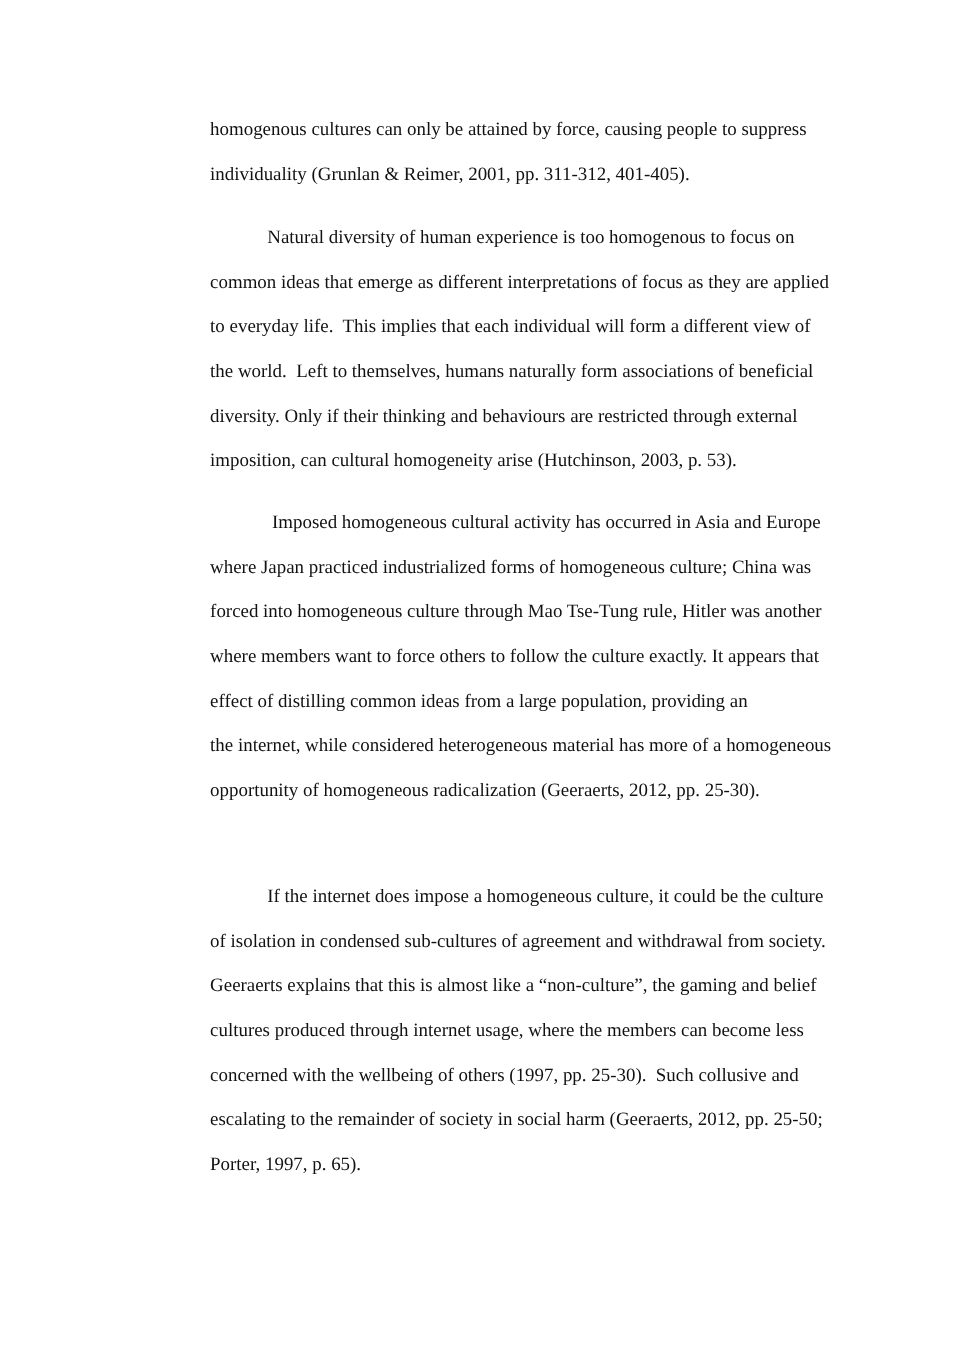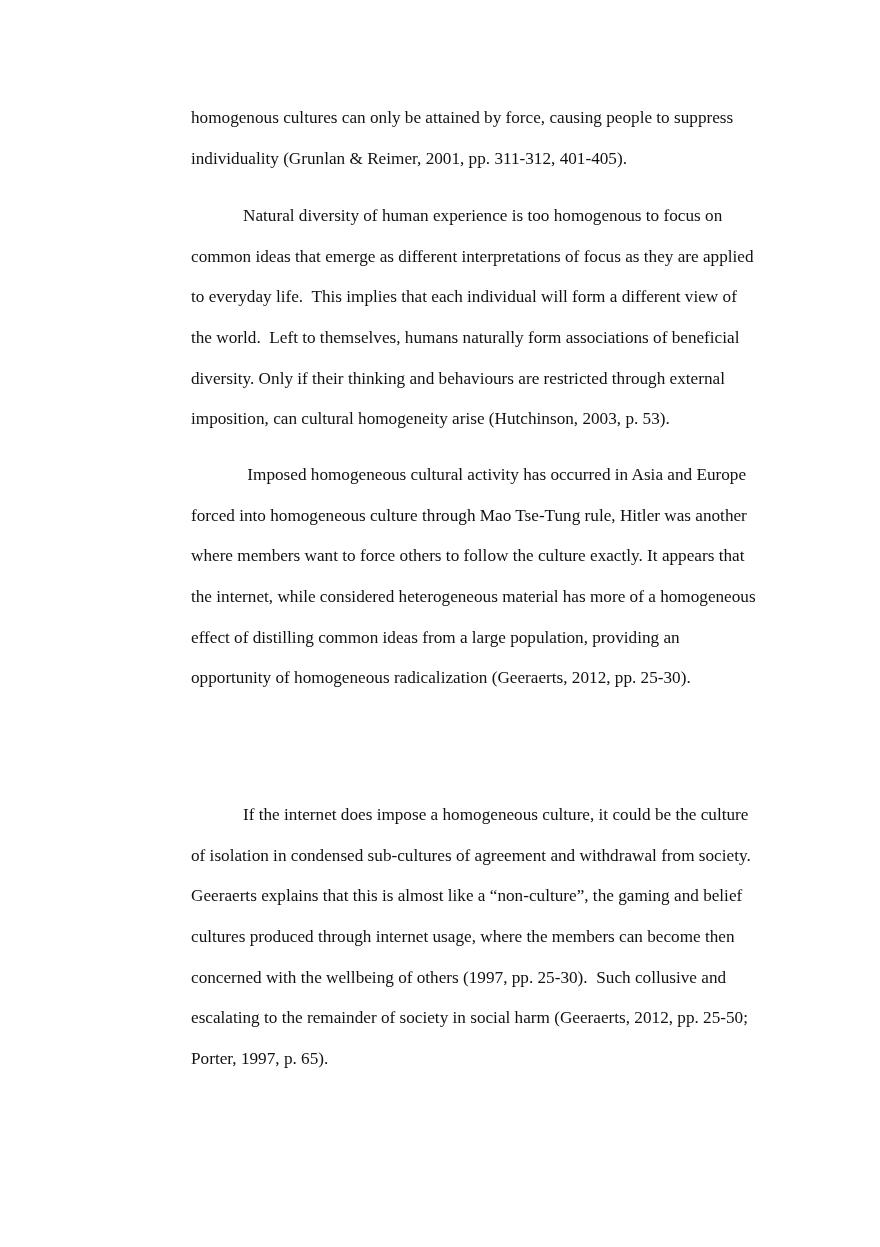--- a/index.html
+++ b/index.html
@@ -58,30 +58,31 @@
     <span class="line indent">Natural diversity of human experience is too homogenous to focus on</span>
     <span class="line">common ideas that emerge as different interpretations of focus as they are applied</span>
     <span class="line">to everyday life.  This implies that each individual will form a different view of</span>
     <span class="line">the world.  Left to themselves, humans naturally form associations of beneficial</span>
     <span class="line">diversity. Only if their thinking and behaviours are restricted through external</span>
     <span class="line">imposition, can cultural homogeneity arise (Hutchinson, 2003, p. 53).</span>
   </div>
 
   <div class="para" id="p2">
     <span class="line indent"> Imposed homogeneous cultural activity has occurred in Asia and Europe</span>
+    <span class="line">where Japan practiced industrialized forms of homogeneous culture; China was</span>
     <span class="line">forced into homogeneous culture through Mao Tse-Tung rule, Hitler was another</span>
     <span class="line">where members want to force others to follow the culture exactly. It appears that</span>
+    <span class="line">effect of distilling common ideas from a large population, providing an</span>
     <span class="line">the internet, while considered heterogeneous material has more of a homogeneous</span>
-    <span class="line">effect of distilling common ideas from a large population, providing an</span>
     <span class="line">opportunity of homogeneous radicalization (Geeraerts, 2012, pp. 25-30).</span>
   </div>
 
   <div class="para" id="p3">
     <span class="line indent">If the internet does impose a homogeneous culture, it could be the culture</span>
     <span class="line">of isolation in condensed sub-cultures of agreement and withdrawal from society.</span>
     <span class="line">Geeraerts explains that this is almost like a “non-culture”, the gaming and belief</span>
-    <span class="line">cultures produced through internet usage, where the members can become then</span>
+    <span class="line">cultures produced through internet usage, where the members can become less</span>
     <span class="line">concerned with the wellbeing of others (1997, pp. 25-30).  Such collusive and</span>
     <span class="line">escalating to the remainder of society in social harm (Geeraerts, 2012, pp. 25-50;</span>
     <span class="line">Porter, 1997, p. 65).</span>
   </div>
 
 </div>
 
 </body></html>

